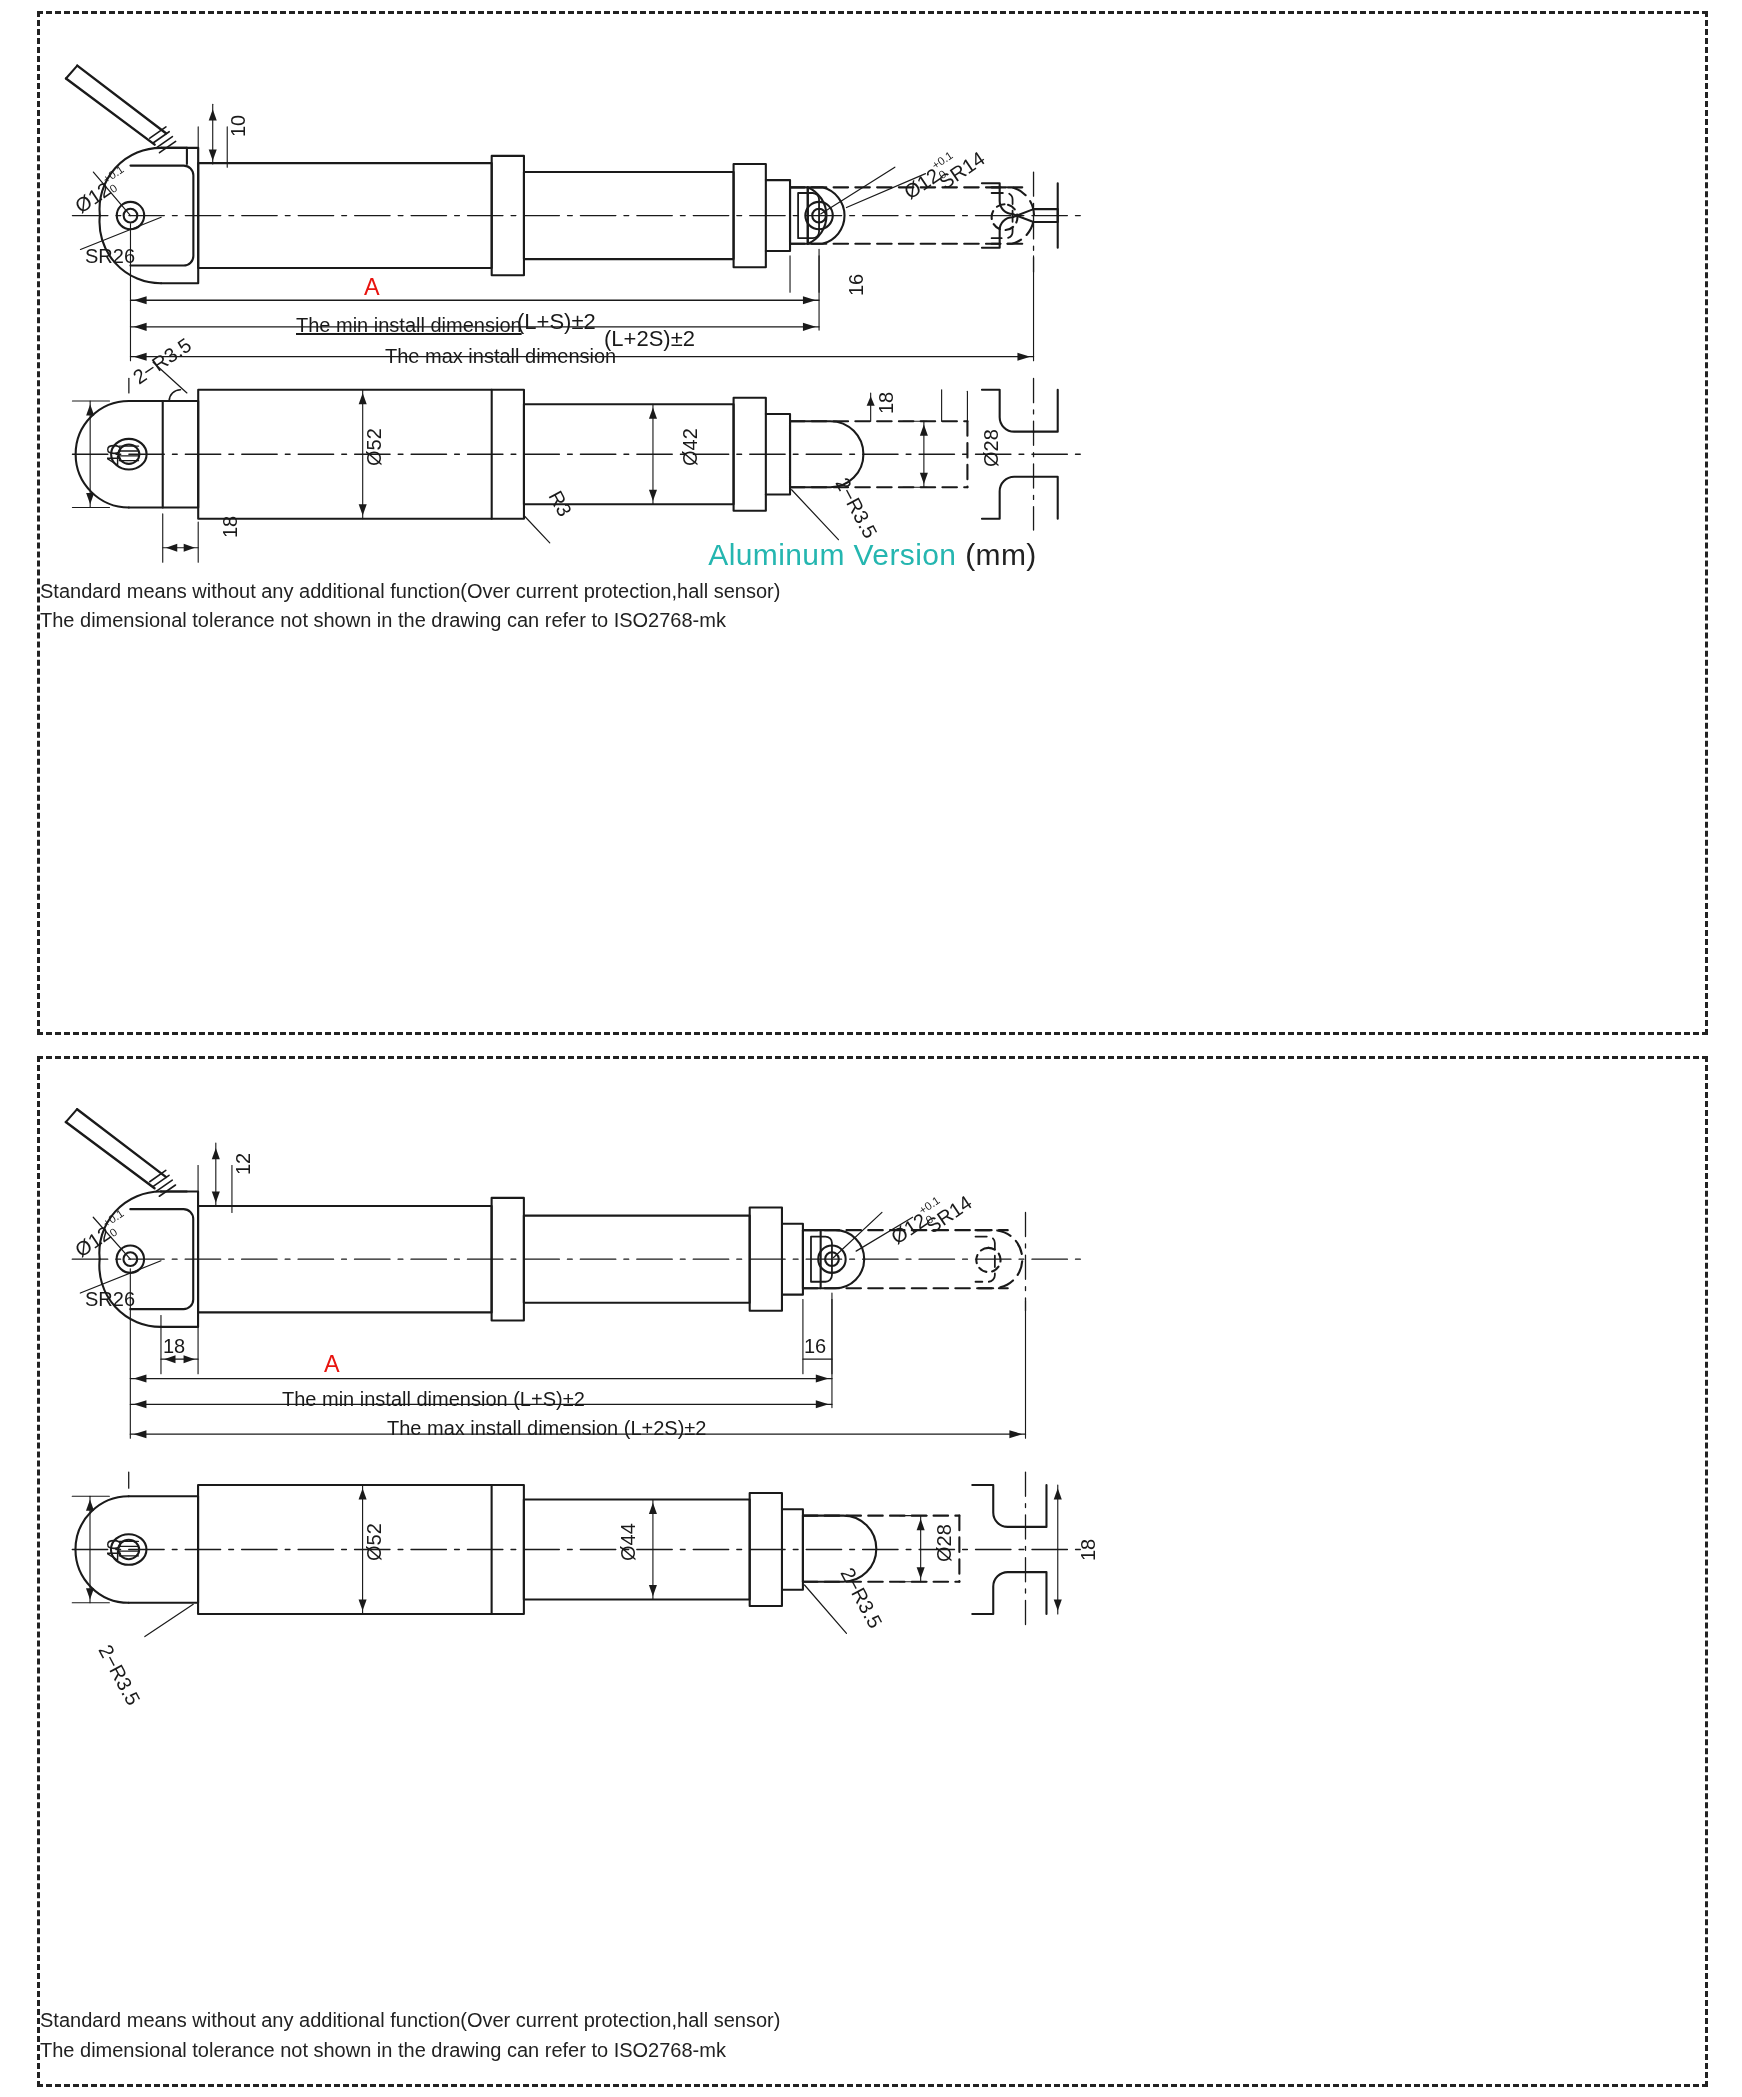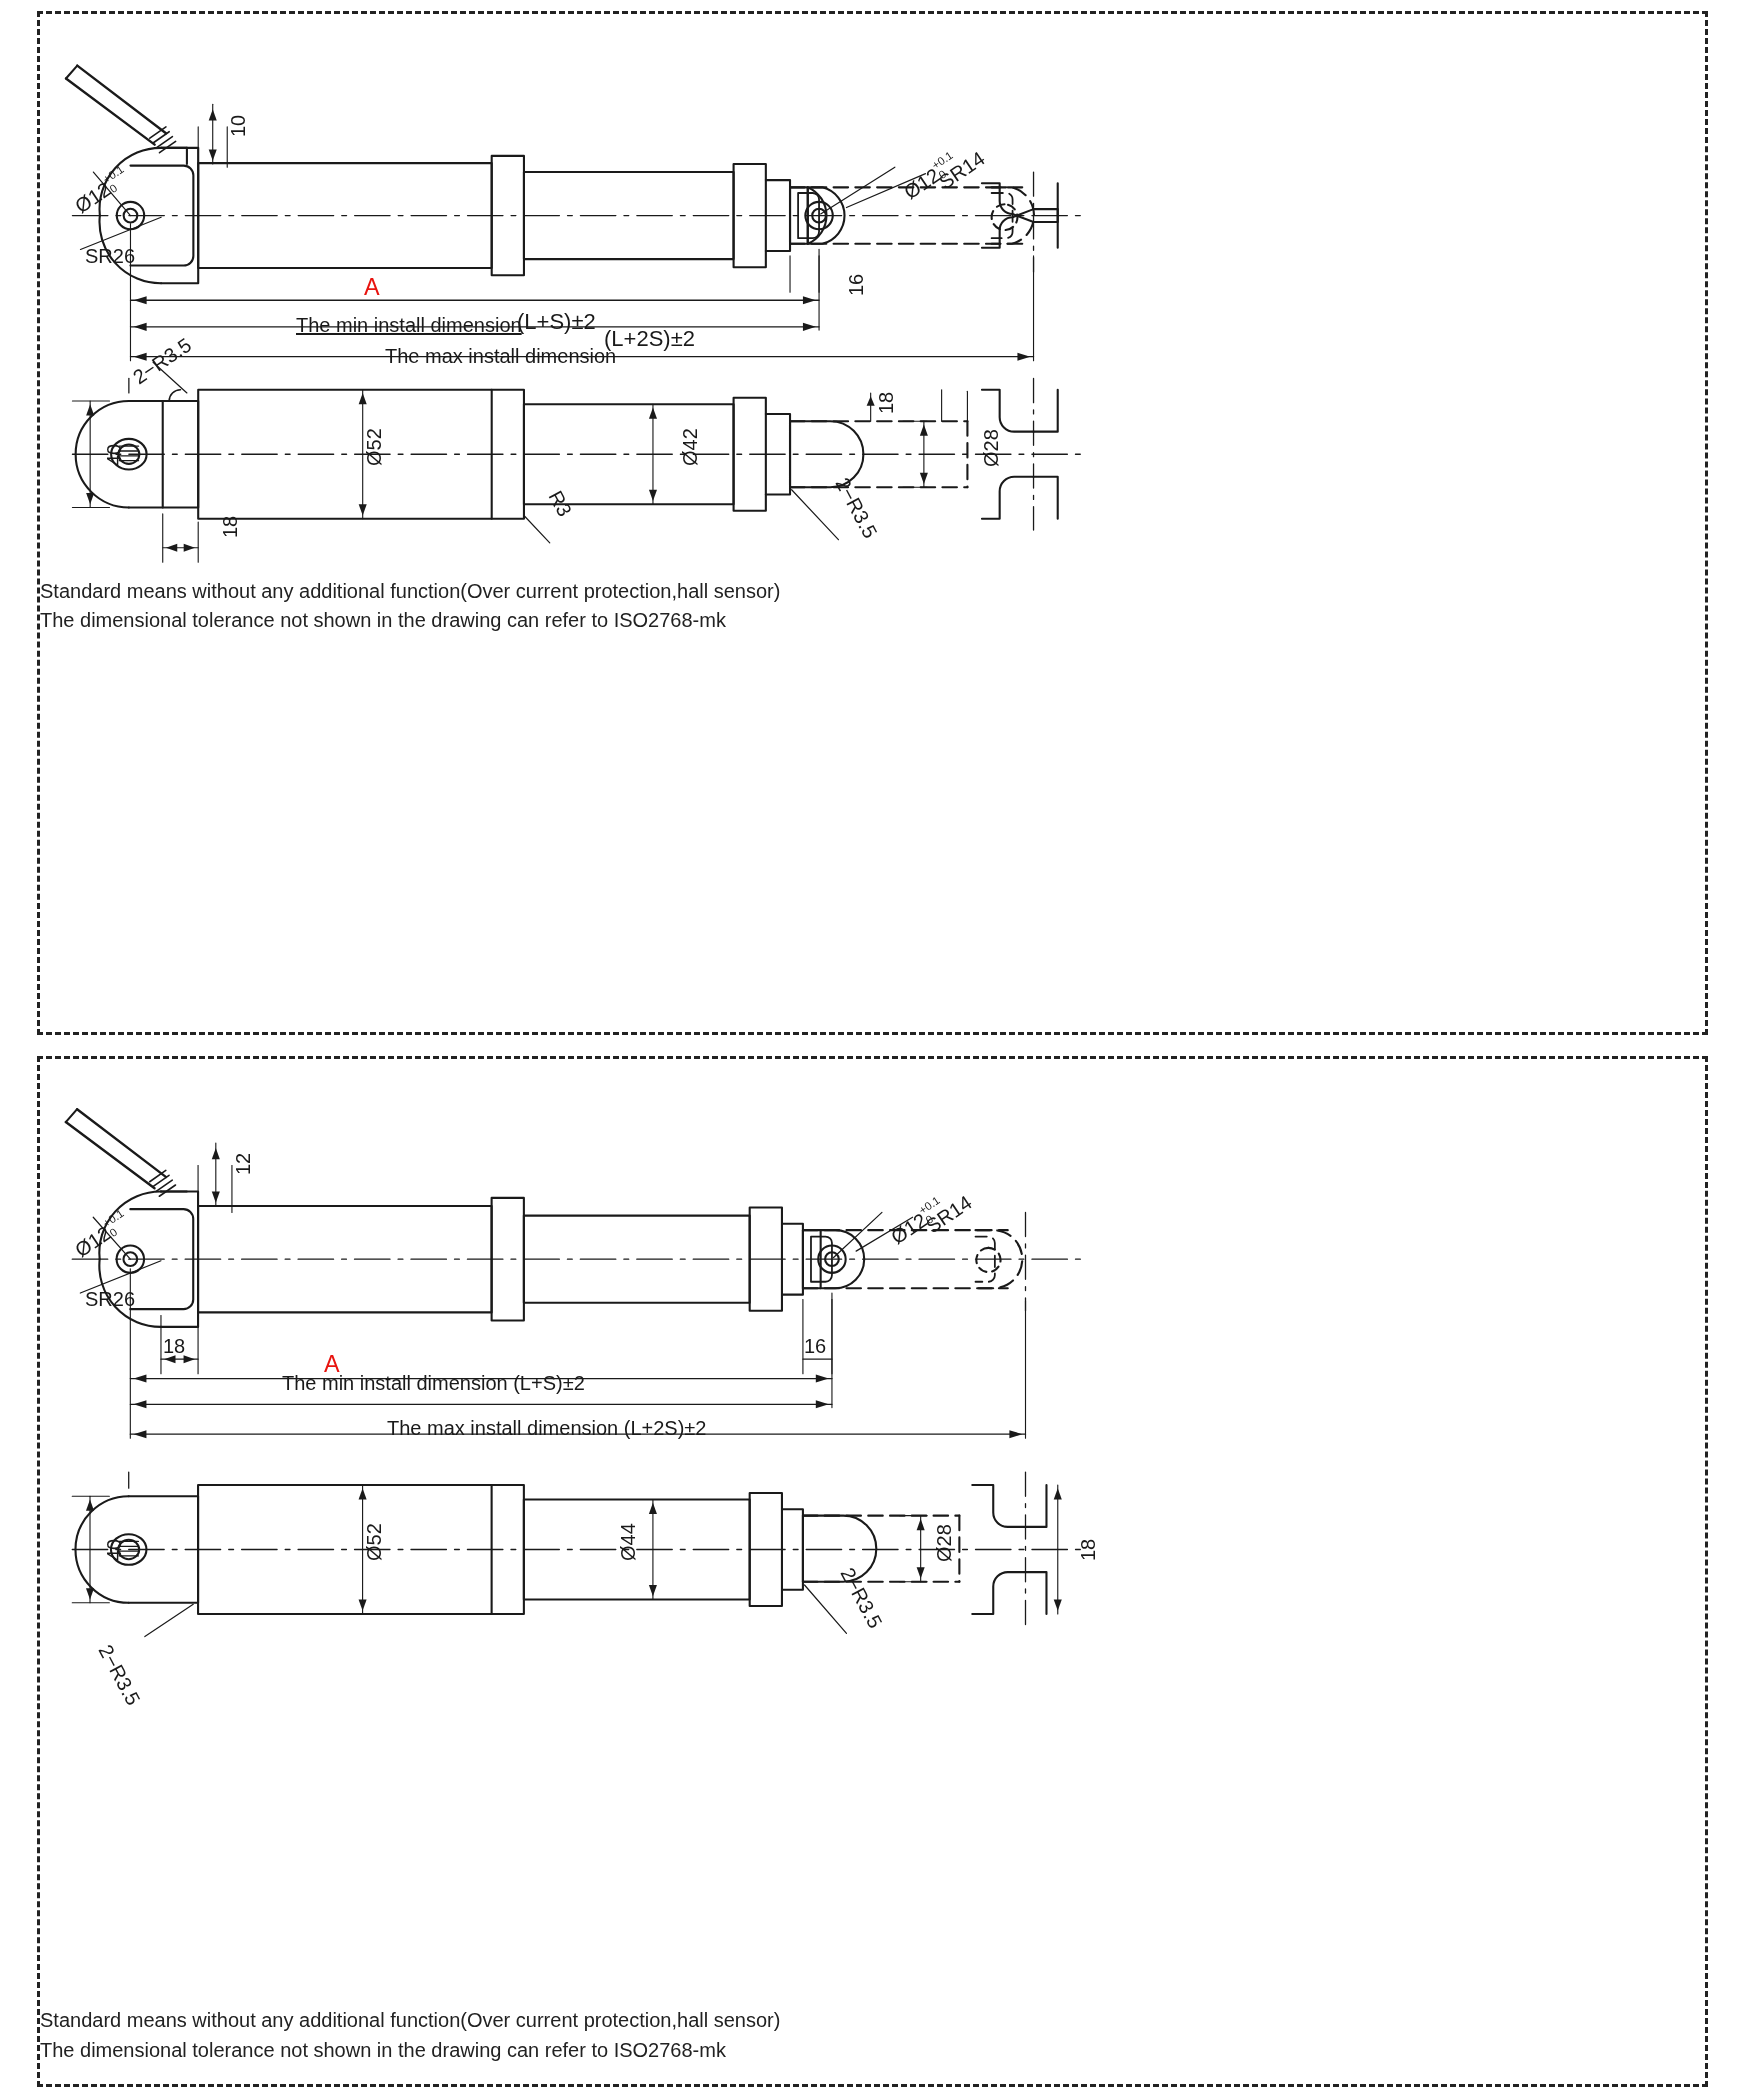--- a/index.html
+++ b/index.html
@@ -250,20 +250,24 @@
   <div class="lbl rot45" style="left:89px; top:356px;">2−R3.5</div>
   <div class="lbl rot90" style="left:63px; top:452px;">40</div>
   <div class="lbl rot90" style="left:323px; top:452px;">Ø52</div>
   <div class="lbl rot90" style="left:639px; top:452px;">Ø42</div>
   <div class="lbl rotn60" style="left:524px; top:473px;">R3</div>
   <div class="lbl rotn60" style="left:811px; top:460px;">2−R3.5</div>
   <div class="lbl rot90" style="left:179px; top:524px;">18</div>
   <div class="lbl rot90" style="left:835px; top:400px;">18</div>
   <div class="lbl rot90" style="left:940px; top:453px;">Ø28</div>
 
+  <div class="caption-title" style="top:524px;">
+    <span>Aluminum Version</span>
+    <span class="unit">(mm)</span>
+  </div>
   <div class="caption-note" style="top:566px;">Standard means without any additional function(Over current protection,hall sensor)</div>
   <div class="caption-note note2" style="top:592px;">The dimensional tolerance not shown in the drawing can refer to ISO2768-mk</div>
 </div>
 
 <div class="panel" id="panel-stainless">
 
   <div class="svgwrap">
     <svg viewBox="0 0 2072 1278" width="1671" height="1031" xmlns="http://www.w3.org/2000/svg">
       <g fill="none" stroke="#1a1a1a" stroke-width="2.6" stroke-linejoin="round" stroke-linecap="round">
 
@@ -399,21 +403,21 @@
 
   <div class="lbl rot45" style="left:847px; top:171px;">
     <span>Ø12</span><span class="tolstack"><span>+0.1</span><br><span>0</span></span>
   </div>
   <div class="lbl rot45" style="left:882px; top:160px;">SR14</div>
 
   <div class="lbl" style="left:123px; top:276px;">18</div>
   <div class="lbl" style="left:764px; top:276px;">16</div>
 
   <div class="lbl red" style="left:284px; top:292px;">A</div>
-  <div class="lbl" style="left:242px; top:313px;">The min install dimension (L+S)±2</div>
+  <div class="lbl" style="left:242px; top:329px;">The min install dimension (L+S)±2</div>
   <div class="lbl" style="left:347px; top:358px;text-align:right;">The max install dimension (L+2S)±2</div>
 
   <div class="lbl rot90" style="left:63px; top:502px;">40</div>
   <div class="lbl rot90" style="left:323px; top:502px;">Ø52</div>
   <div class="lbl rot90" style="left:577px; top:502px;">Ø44</div>
   <div class="lbl rotn60" style="left:74px; top:582px;">2−R3.5</div>
   <div class="lbl rotn60" style="left:816px; top:505px;">2−R3.5</div>
   <div class="lbl rot90" style="left:893px; top:503px;">Ø28</div>
   <div class="lbl rot90" style="left:1037px; top:502px;">18</div>
 

